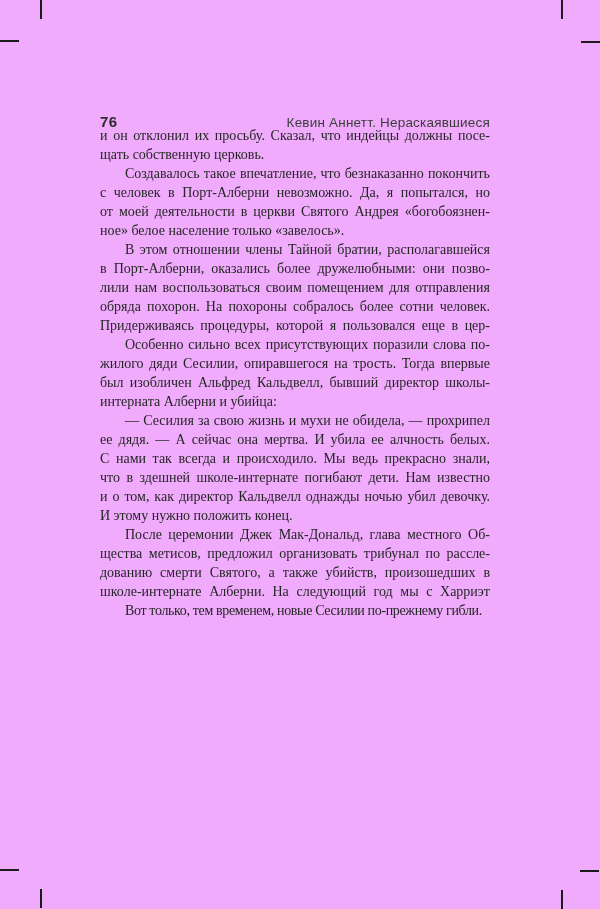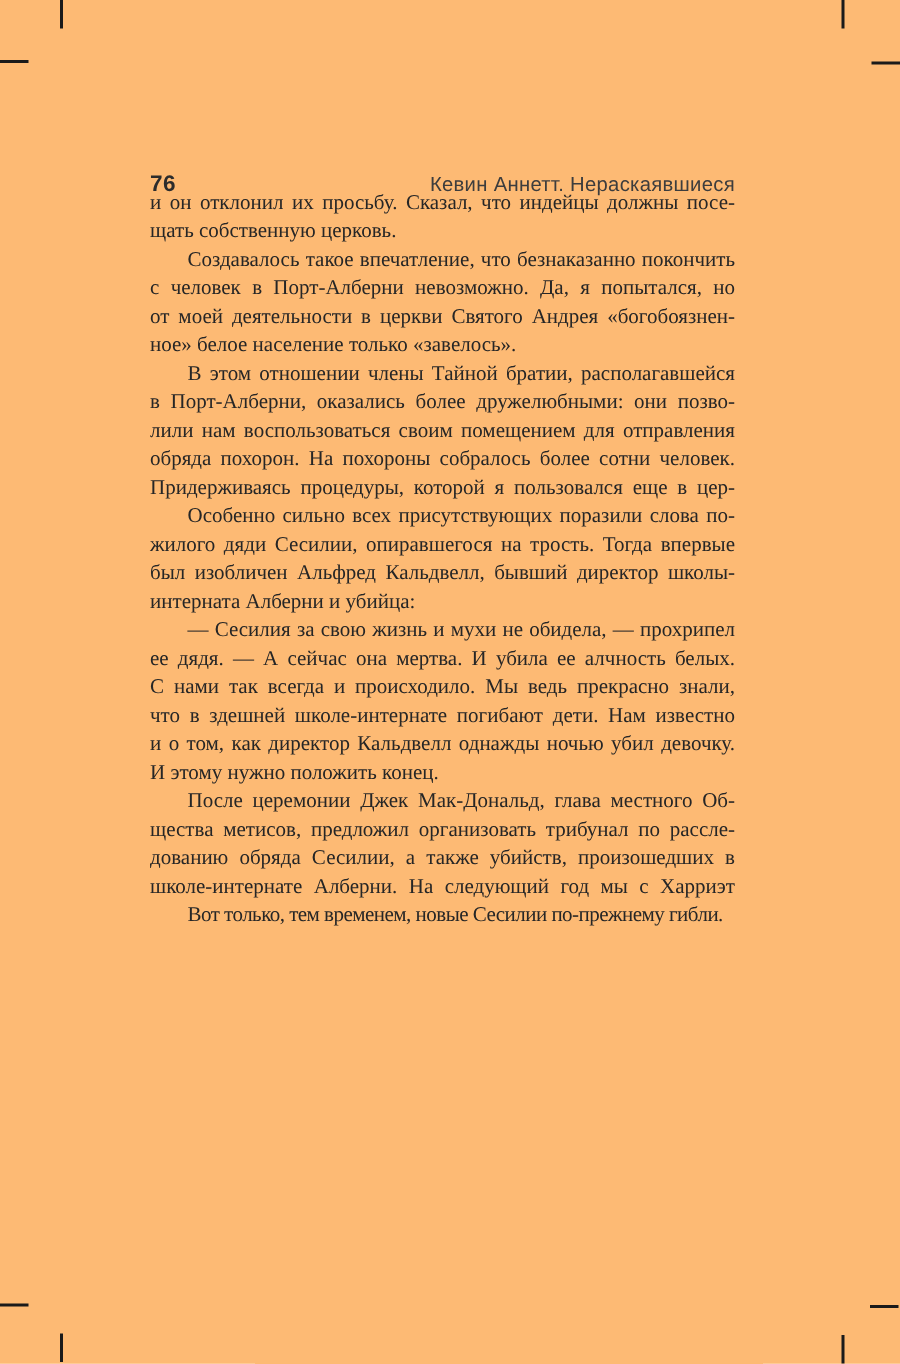--- a/index.html
+++ b/index.html
@@ -5,21 +5,21 @@
   html, body { margin: 0; padding: 0; }
   body {
     width: 600px; height: 909px;
     background: #ffffff;
     position: relative;
     overflow: hidden;
     font-family: "Liberation Serif", serif;
   }
   .page {
     position: absolute; inset: 0;
-    background: #fdba74;
+    background: #f0abfc;
   }
   
   .mark { position: absolute; background: #1a1a1a; }
   .mark.v { width: 1.5px; height: 19px; }
   .mark.h { height: 1.5px; width: 19px; }
   .m-tl-v { left: 40px;  top: 0; }
   .m-tl-h { left: 0;     top: 40px; }
   .m-tr-v { left: 561px; top: 0; }
   .m-tr-h { left: 581px; top: 41px; }
   .m-bl-h { left: 0;     top: 869px; width: 20px; }
@@ -90,18 +90,18 @@
     <div class="line">был изобличен Альфред Кальдвелл, бывший директор школы-</div>
     <div class="line end">интерната Алберни и убийца:</div>
     <div class="line ind">— Сесилия за свою жизнь и мухи не обидела, — прохрипел</div>
     <div class="line">ее дядя. — А сейчас она мертва. И убила ее алчность белых.</div>
     <div class="line">С нами так всегда и происходило. Мы ведь прекрасно знали,</div>
     <div class="line">что в здешней школе-интернате погибают дети. Нам известно</div>
     <div class="line">и о том, как директор Кальдвелл однажды ночью убил девочку.</div>
     <div class="line end">И этому нужно положить конец.</div>
     <div class="line ind">После церемонии Джек Мак-Дональд, глава местного Об-</div>
     <div class="line">щества метисов, предложил организовать трибунал по рассле-</div>
-    <div class="line">дованию обряда Сесилии, а также убийств, произошедших в</div>
+    <div class="line">дованию смерти Святого, а также убийств, произошедших в</div>
     <div class="line">школе-интернате Алберни. На следующий год мы с Харриэт</div>
     <div class="line ind end tight">Вот только, тем временем, новые Сесилии по-прежнему гибли.</div>
   </main>
 
 </div>
 
 </body></html>

